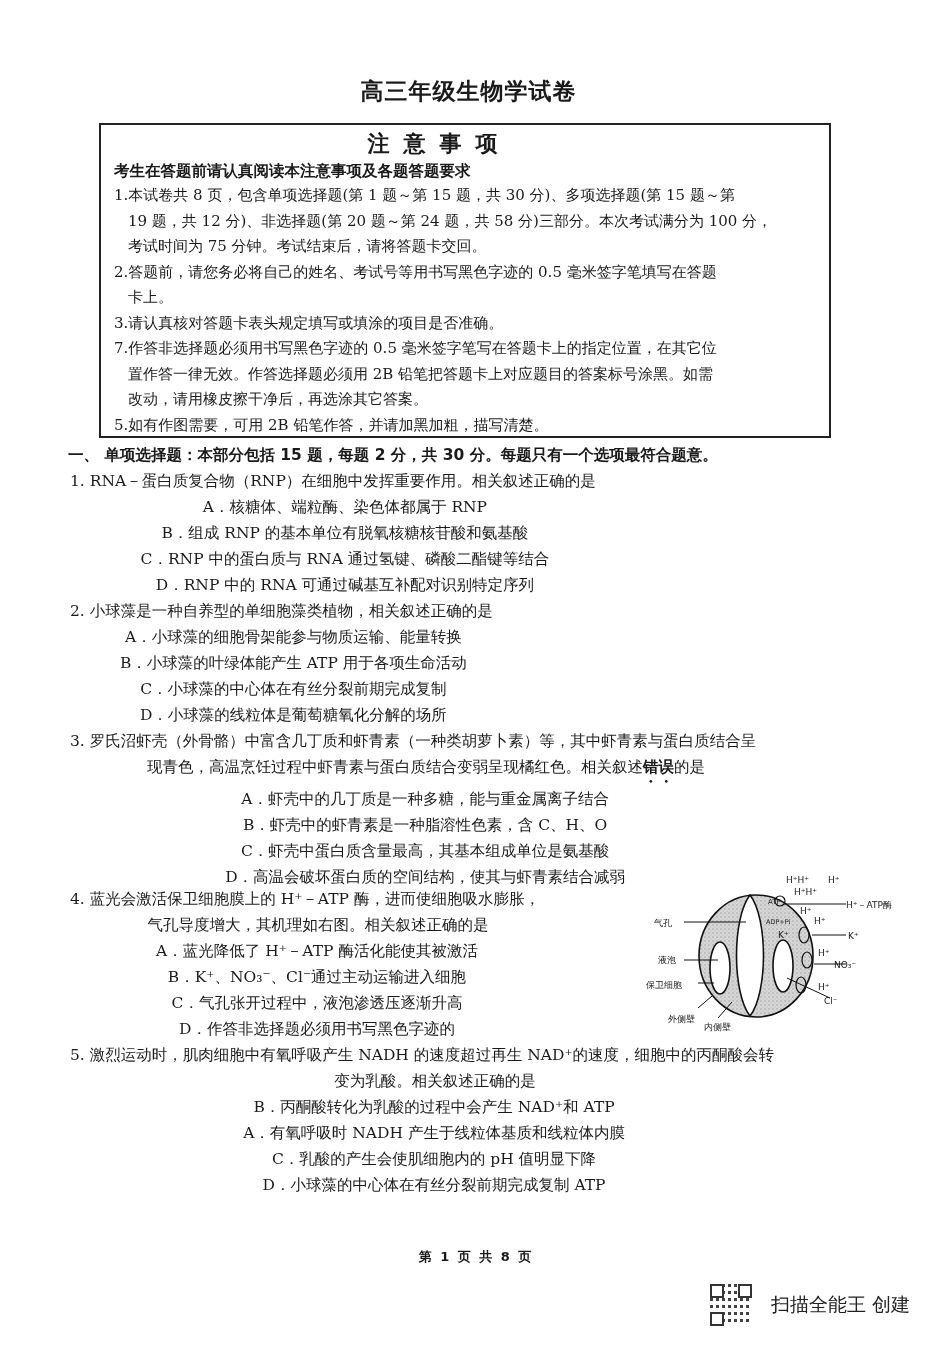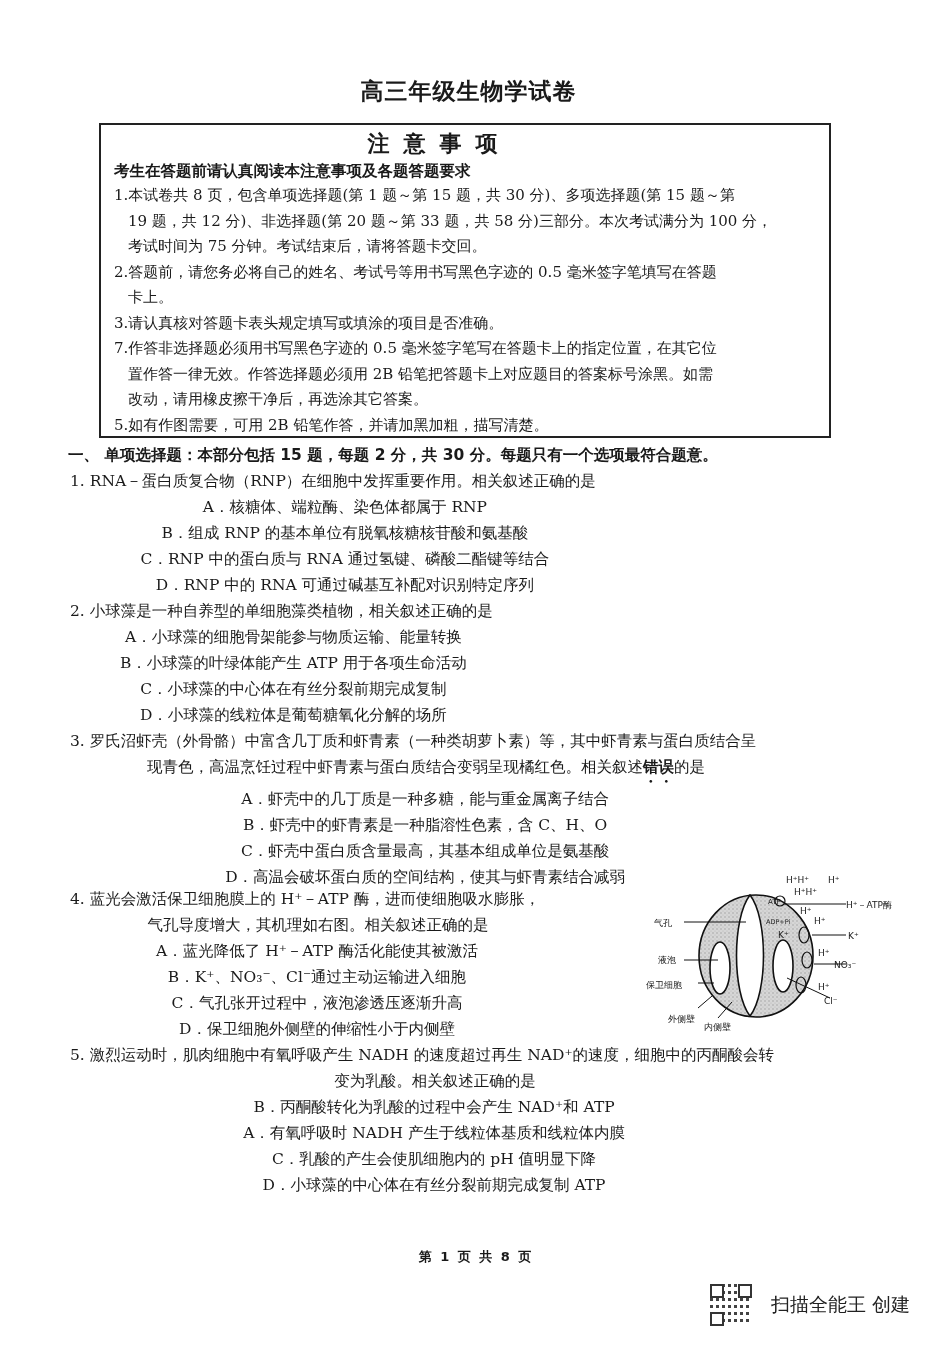--- a/index.html
+++ b/index.html
@@ -45,21 +45,21 @@
 
 <div>
 
   <div class="title">高三年级生物学试卷</div>
 
   <div class="notice-box">
     <div class="notice-heading">注意事项</div>
     <div class="notice-sub">考生在答题前请认真阅读本注意事项及各题答题要求</div>
     <div class="notice-lines">
       <div class="nline">1.本试卷共 8 页，包含单项选择题(第 1 题～第 15 题，共 30 分)、多项选择题(第 15 题～第</div>
-      <div class="nline indent">19 题，共 12 分)、非选择题(第 20 题～第 33 题，共 58 分)三部分。本次考试满分为 100 分，</div>
+      <div class="nline indent">19 题，共 12 分)、非选择题(第 20 题～第 24 题，共 58 分)三部分。本次考试满分为 100 分，</div>
       <div class="nline indent">考试时间为 75 分钟。考试结束后，请将答题卡交回。</div>
       <div class="nline">2.答题前，请您务必将自己的姓名、考试号等用书写黑色字迹的 0.5 毫米签字笔填写在答题</div>
       <div class="nline indent">卡上。</div>
       <div class="nline">3.请认真核对答题卡表头规定填写或填涂的项目是否准确。</div>
       <div class="nline">7.作答非选择题必须用书写黑色字迹的 0.5 毫米签字笔写在答题卡上的指定位置，在其它位</div>
       <div class="nline indent">置作答一律无效。作答选择题必须用 2B 铅笔把答题卡上对应题目的答案标号涂黑。如需</div>
       <div class="nline indent">改动，请用橡皮擦干净后，再选涂其它答案。</div>
       <div class="nline">5.如有作图需要，可用 2B 铅笔作答，并请加黑加粗，描写清楚。</div>
     </div>
   </div>
@@ -90,21 +90,21 @@
     <div class="opt">C．虾壳中蛋白质含量最高，其基本组成单位是氨基酸</div>
     <div class="opt">D．高温会破坏蛋白质的空间结构，使其与虾青素结合减弱</div>
   </div>
 
   <div class="q" style="top:886px;">
     <div class="stem"><span>4.</span> <span>蓝光会激活保卫细胞膜上的 H⁺－ATP 酶，进而使细胞吸水膨胀，</span></div>
     <div class="stem cont"><span>气孔导度增大，其机理如右图。相关叙述正确的是</span></div>
     <div class="opt">A．蓝光降低了 H⁺－ATP 酶活化能使其被激活</div>
     <div class="opt">B．K⁺、NO₃⁻、Cl⁻通过主动运输进入细胞</div>
     <div class="opt">C．气孔张开过程中，液泡渗透压逐渐升高</div>
-    <div class="opt">D．保卫细胞外侧壁的伸缩性小于内侧壁</div>
+    <div class="opt">D．作答非选择题必须用书写黑色字迹的</div>
   </div>
 
   <svg class="diagram" viewBox="0 0 268 168" font-family="DejaVu Sans, Liberation Sans, sans-serif" font-size="9" fill="#1a1a1a">
     <defs>
       <pattern id="dots" width="4" height="4" patternUnits="userSpaceOnUse">
         <rect width="4" height="4" fill="#d6d6d6"></rect>
         <circle cx="1" cy="1" r="0.7" fill="#9a9a9a"></circle>
         <circle cx="3" cy="3" r="0.5" fill="#b0b0b0"></circle>
       </pattern>
     </defs>

